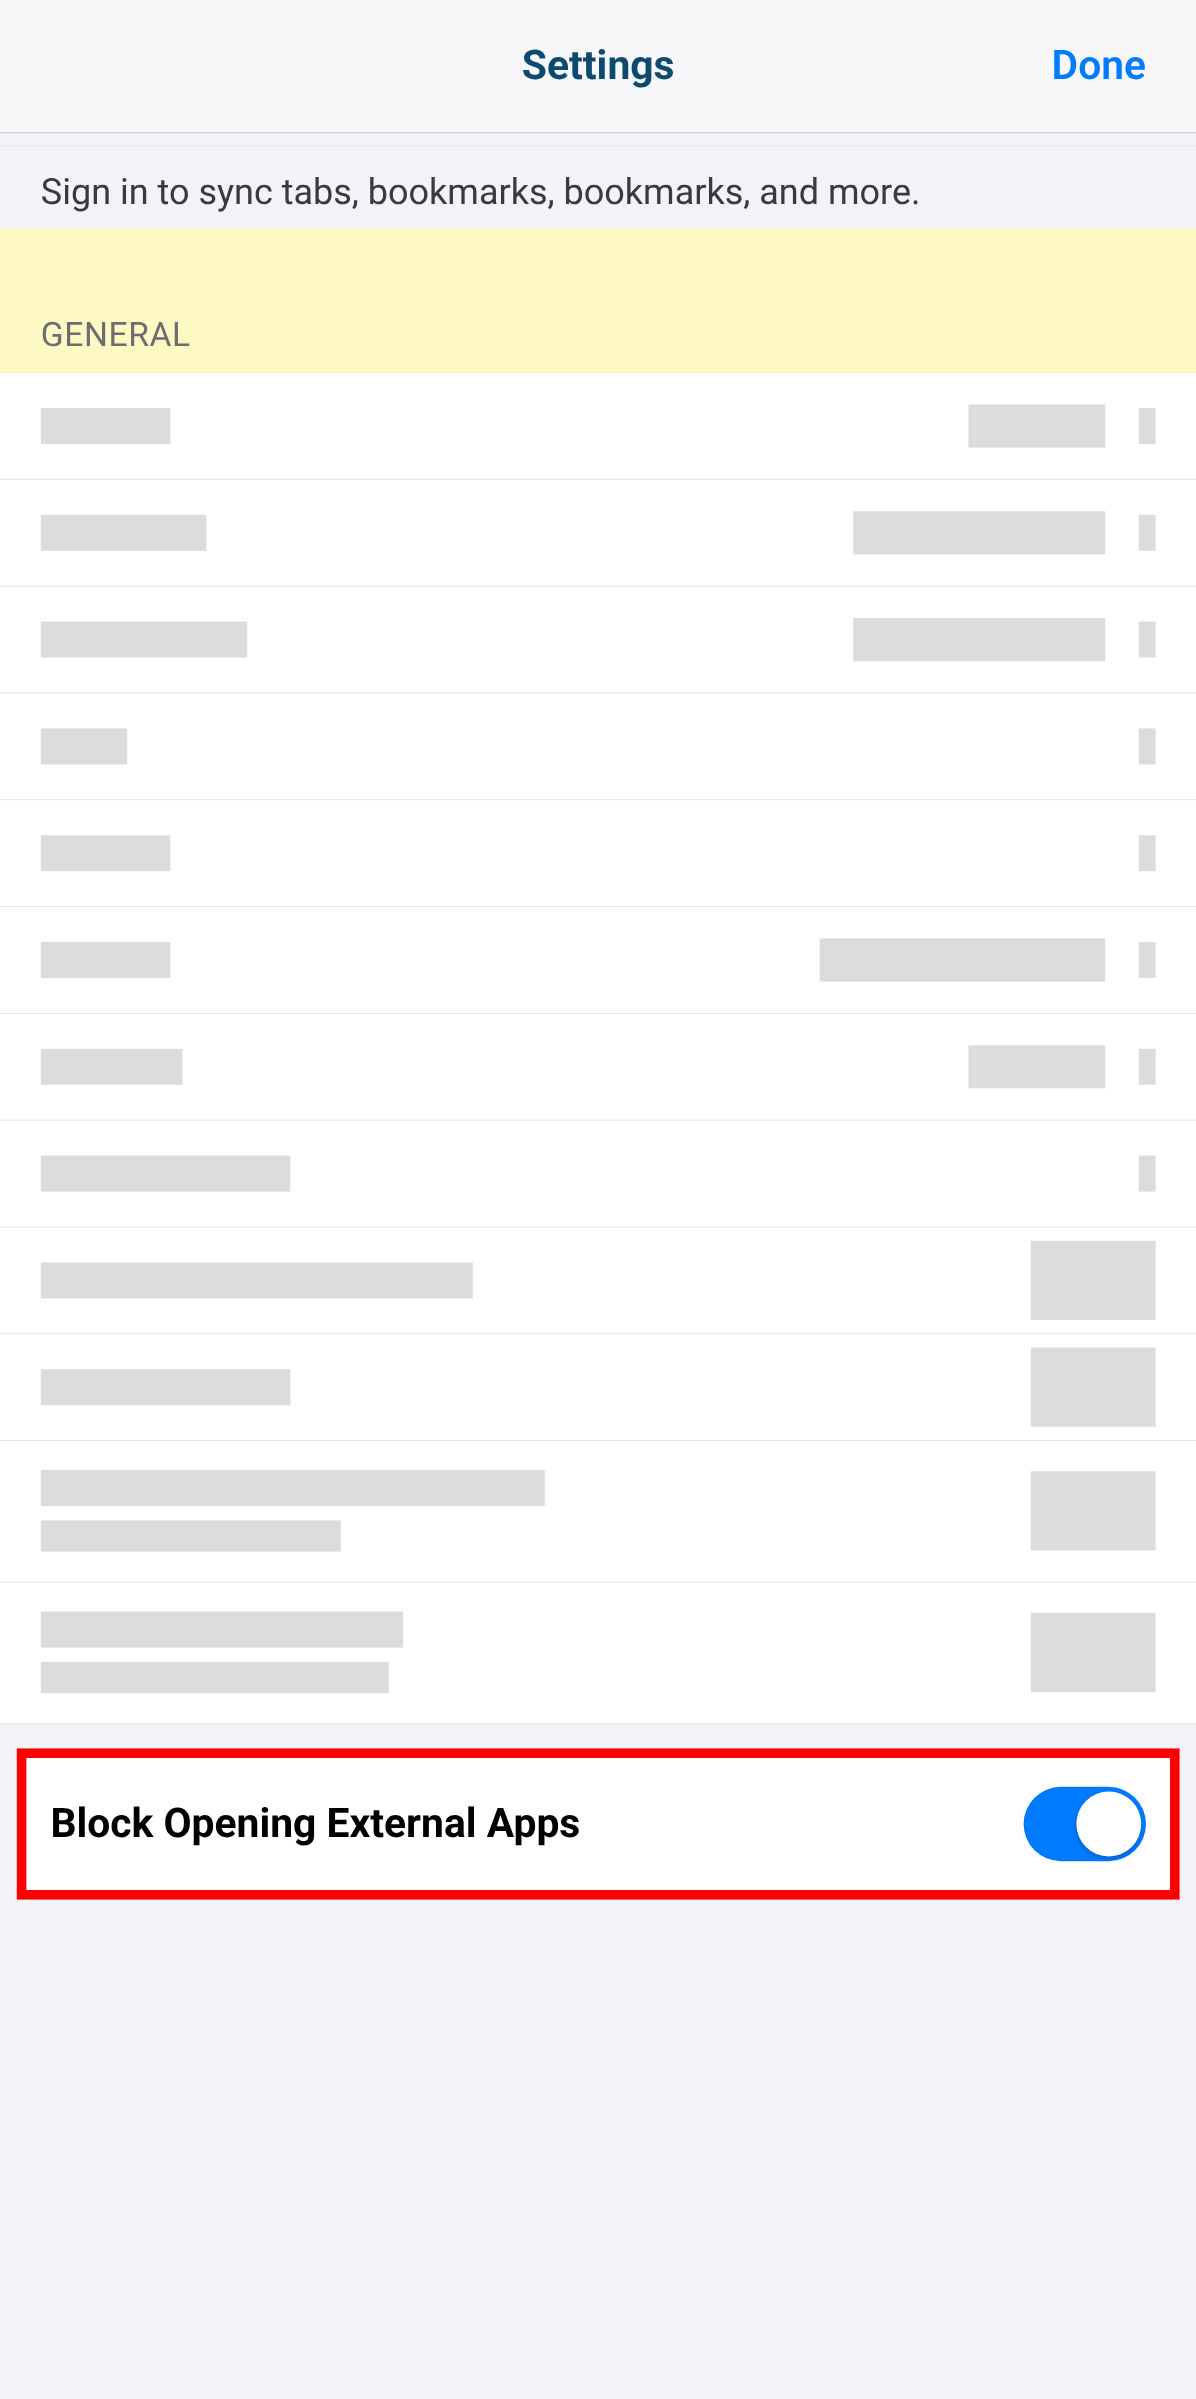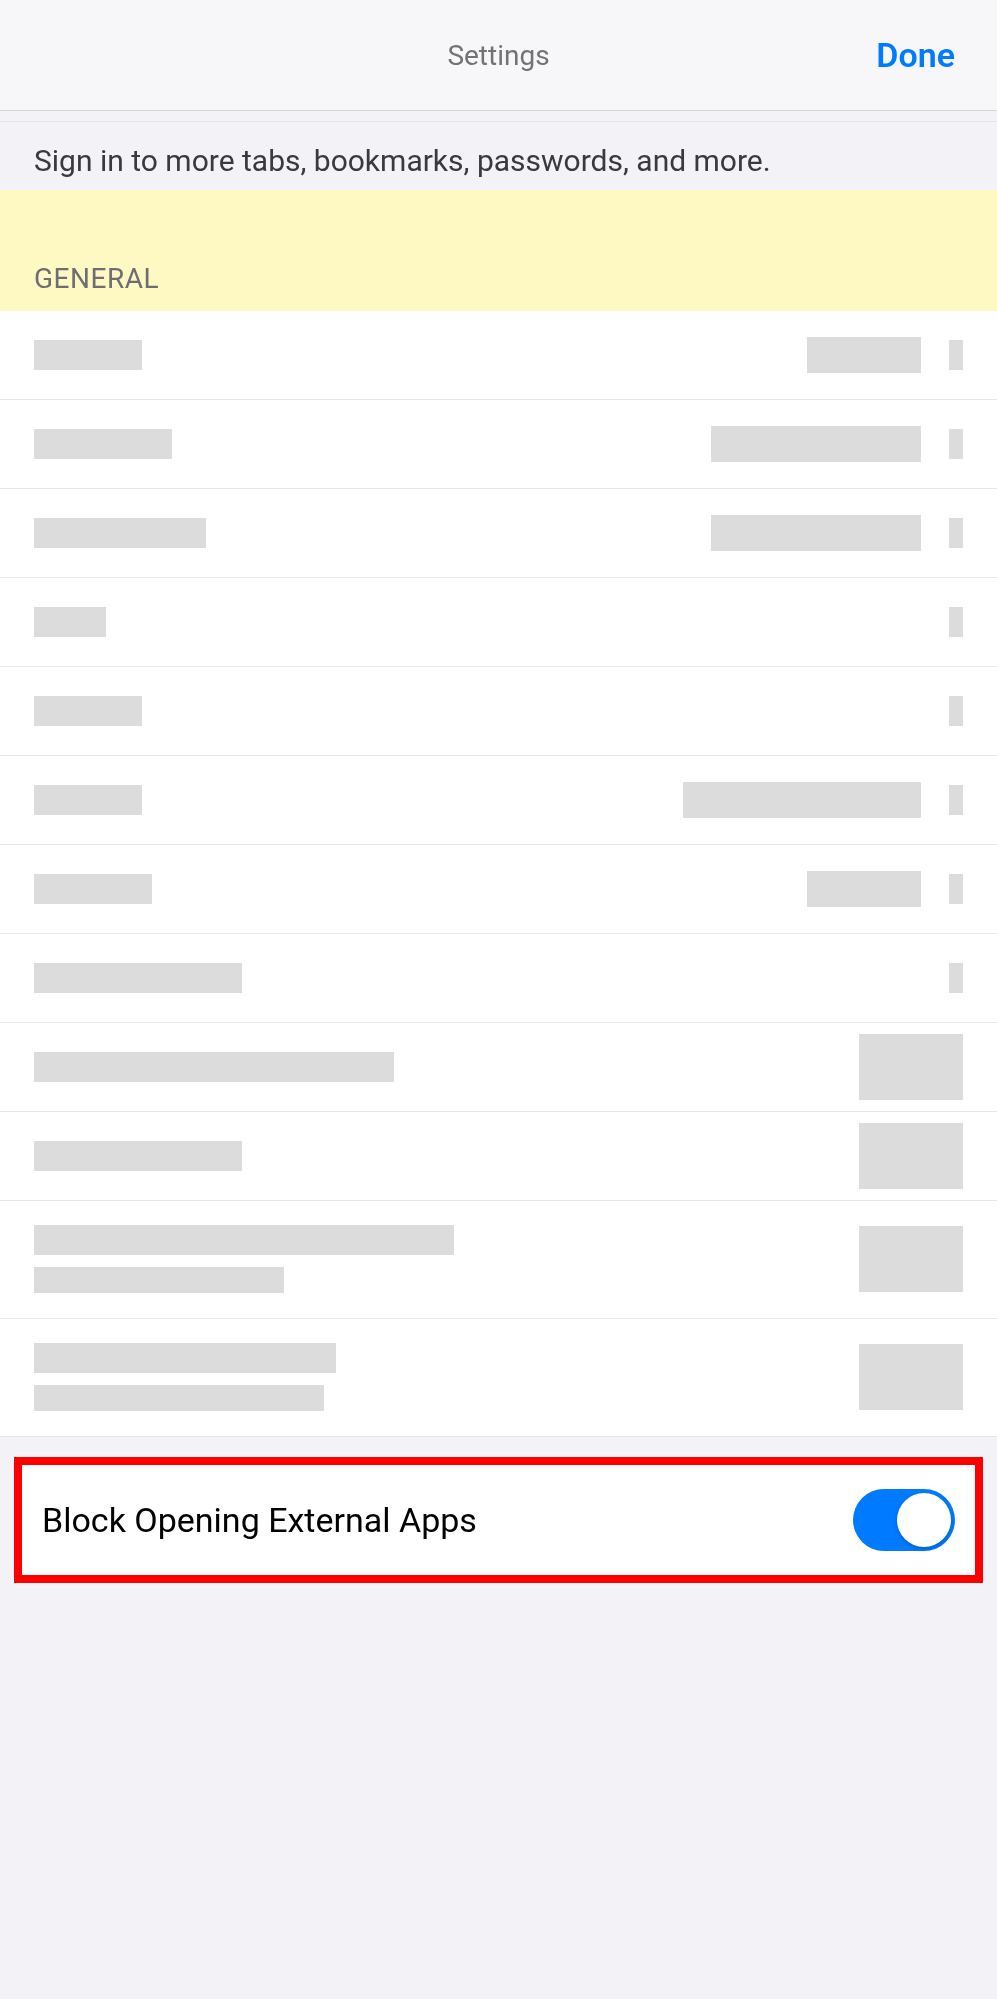--- a/index.html
+++ b/index.html
@@ -18,23 +18,23 @@
     .header {
       height: 111px;
       display: flex;
       align-items: center;
       justify-content: center;
       position: relative;
       border-bottom: 1px solid #d1d1d6;
       background: #f7f7f9;
     }
     .header-title {
-      font-size: 28px;
-      font-weight: 400;
-      color: #737373;
+      font-size: 34px;
+      font-weight: 700;
+      color: #0c4a6e;
     }
     .done-btn {
       position: absolute;
       right: 42px;
       font-size: 34px;
       font-weight: 600;
       color: #007aff;
       cursor: pointer;
     }
     .spacer-top {
@@ -118,21 +118,21 @@
       border: 8px solid #ff0000;
       background: #fff;
       padding: 24px 20px 24px 20px;
       display: flex;
       align-items: center;
       justify-content: space-between;
     }
     .highlight-label {
       font-size: 34px;
       color: #000;
-      font-weight: 400;
+      font-weight: 700;
       text-align: center;
     }
     .toggle {
       width: 102px;
       height: 62px;
       background: #007aff;
       border-radius: 31px;
       position: relative;
       cursor: pointer;
     }
@@ -151,21 +151,21 @@
 <body>
 
 <div class="header">
   <div class="header-title">Settings</div>
   <div class="done-btn">Done</div>
 </div>
 
 <div class="spacer-top"></div>
 
 <div class="signin-row">
-  <div class="signin-text">Sign in to more tabs, bookmarks, passwords, and more.</div>
+  <div class="signin-text">Sign in to sync tabs, bookmarks, bookmarks, and more.</div>
 </div>
 
 <div class="section-header">GENERAL</div>
 
 <div class="list" id="rows-container">
     <div class="row">
       <div class="ph" style="width: 108px;"></div>
       <div style="flex: 1 1 0%;"></div>
       <div class="ph-value" style="width: 114px;"></div>
       <div class="chevron"></div>

